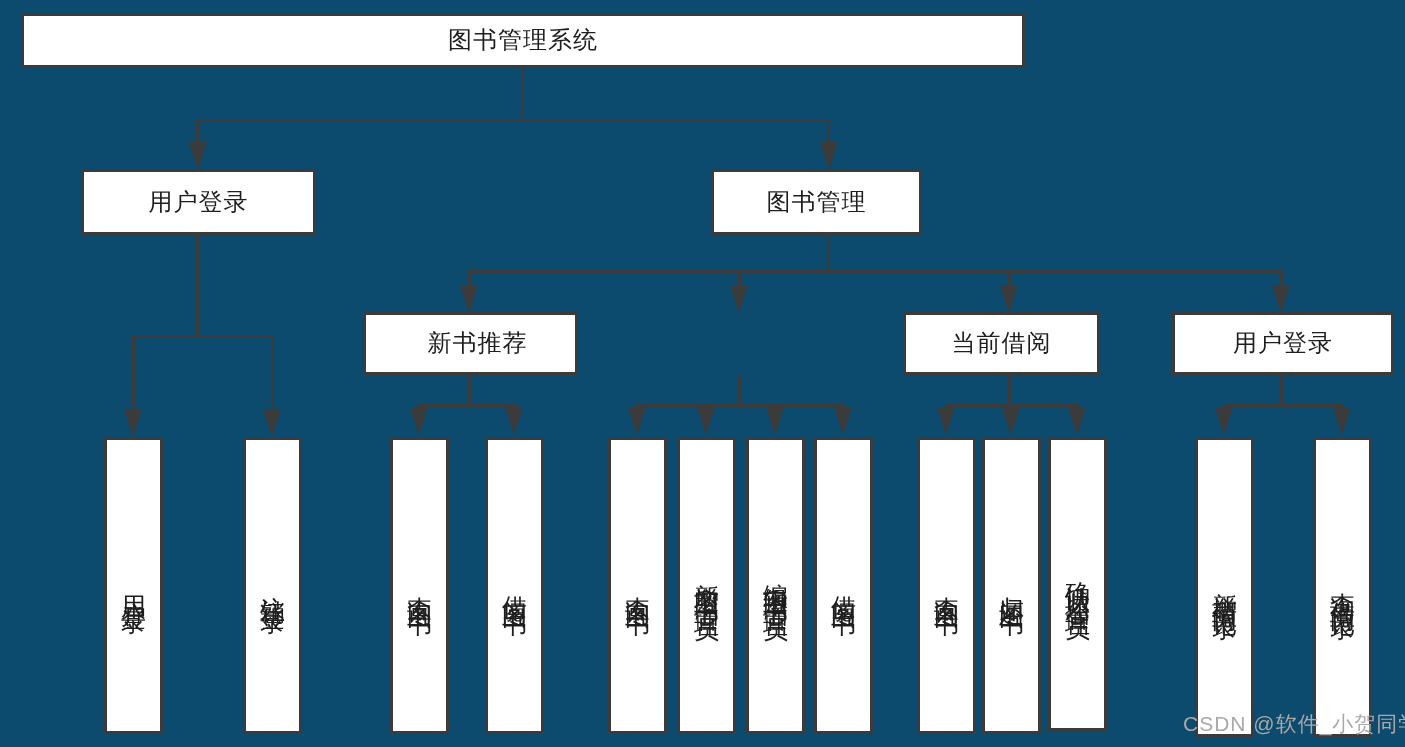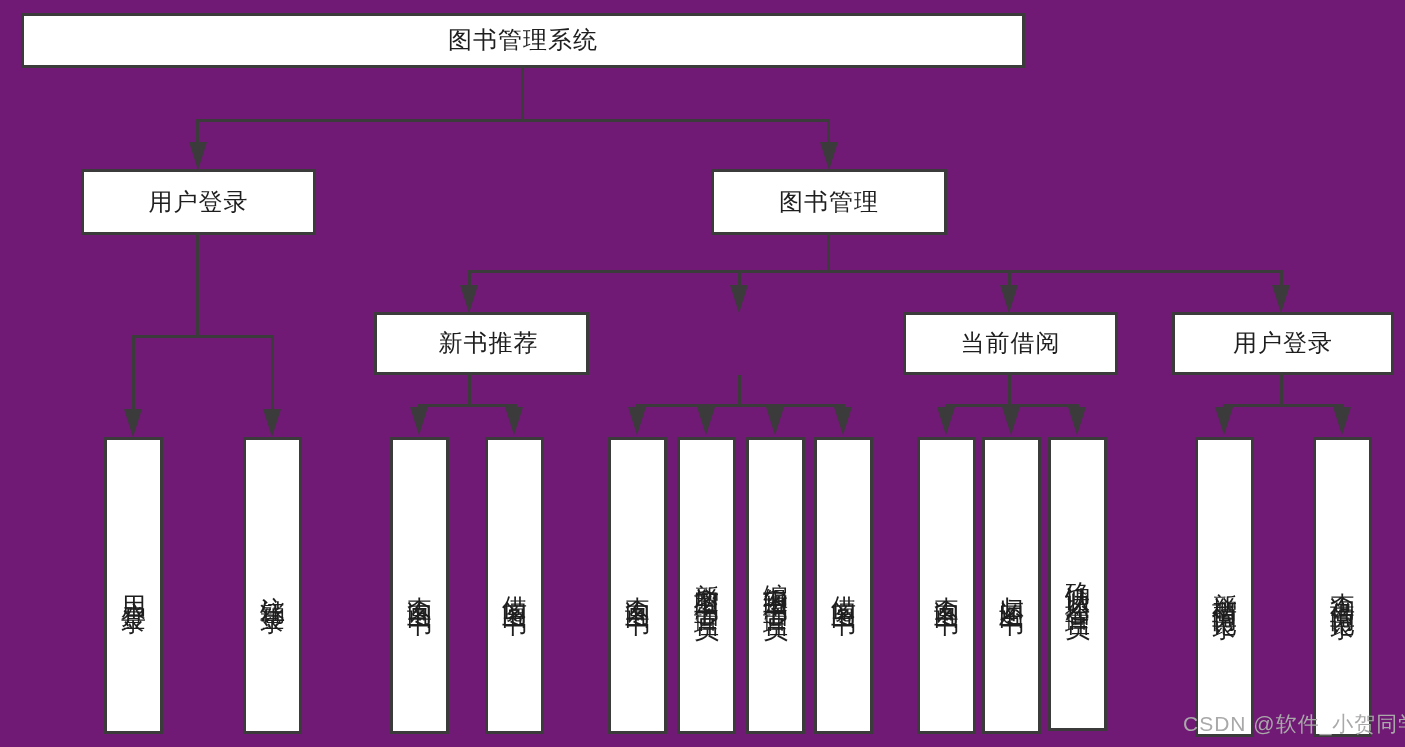--- a/index.html
+++ b/index.html
@@ -4,21 +4,21 @@
 <style>
   :root{
     --line:#3b3b3b;
     --text:#1e1e1e;
     --wm:#a9a9a9;
   }
   html,body{margin:0;padding:0;background:#ffffff;}
   #canvas{
     position:relative;
     width:1405px;height:747px;
-    background:#701a75;
+    background:#0c4a6e;
     font-family:"Liberation Sans", sans-serif;
     overflow:hidden;
   }
   .node{
     position:absolute;
     box-sizing:border-box;
     background:#ffffff;
     border:3px solid var(--line);
     display:flex;
     align-items:center;
@@ -63,42 +63,42 @@
   <div class="node" style="left:21px;top:13px;width:1004px;height:55px;">图书管理系统</div>
 
   <div class="vline" style="left:521px;top:68px;height:53px;"></div>
   <div class="hline" style="left:196px;top:119px;width:634px;"></div>
   <div class="vline" style="left:196px;top:119px;height:26px;"></div>
   <div class="arrow" style="left:189px;top:142px;"></div>
   <div class="vline" style="left:827px;top:119px;height:26px;"></div>
   <div class="arrow" style="left:820px;top:142px;"></div>
 
   <div class="node" style="left:81px;top:169px;width:235px;height:66px;">用户登录</div>
-  <div class="node" style="left:711px;top:169px;width:236px;height:66px;">图书管理</div>
+  <div class="node" style="left:711px;top:169px;width:211px;height:66px;">图书管理</div>
 
   <div class="vline" style="left:196px;top:235px;height:102px;"></div>
   <div class="hline" style="left:132px;top:335px;width:142px;"></div>
   <div class="vline" style="left:132px;top:335px;height:76px;"></div>
   <div class="arrow" style="left:124px;top:409px;"></div>
   <div class="vline" style="left:271px;top:335px;height:76px;"></div>
   <div class="arrow" style="left:263px;top:409px;"></div>
 
   <div class="vline" style="left:827px;top:235px;height:38px;"></div>
   <div class="hline" style="left:468px;top:270px;width:814px;"></div>
   <div class="vline" style="left:468px;top:270px;height:17px;"></div>
   <div class="arrow" style="left:460px;top:285px;"></div>
   <div class="vline" style="left:738px;top:270px;height:17px;"></div>
   <div class="arrow" style="left:730px;top:285px;"></div>
   <div class="vline" style="left:1008px;top:270px;height:17px;"></div>
   <div class="arrow" style="left:1000px;top:285px;"></div>
   <div class="vline" style="left:1280px;top:270px;height:17px;"></div>
   <div class="arrow" style="left:1272px;top:285px;"></div>
 
-  <div class="node" style="left:374px;top:312px;width:215px;height:63px;padding-left:14px;">新书推荐</div>
-  <div class="node" style="left:903px;top:312px;width:215px;height:63px;">当前借阅</div>
+  <div class="node" style="left:363px;top:312px;width:215px;height:63px;padding-left:14px;">新书推荐</div>
+  <div class="node" style="left:903px;top:312px;width:197px;height:63px;">当前借阅</div>
   <div class="node" style="left:1172px;top:312px;width:222px;height:63px;">用户登录</div>
 
   <div class="vline" style="left:468px;top:375px;height:32px;"></div>
   <div class="hline" style="left:418px;top:404px;width:99px;"></div>
   <div class="arrow" style="left:410px;top:407px;"></div>
   <div class="arrow" style="left:505px;top:407px;"></div>
 
   <div class="vline" style="left:738px;top:375px;height:32px;"></div>
   <div class="hline" style="left:636px;top:404px;width:209px;"></div>
   <div class="arrow" style="left:628px;top:407px;"></div>

